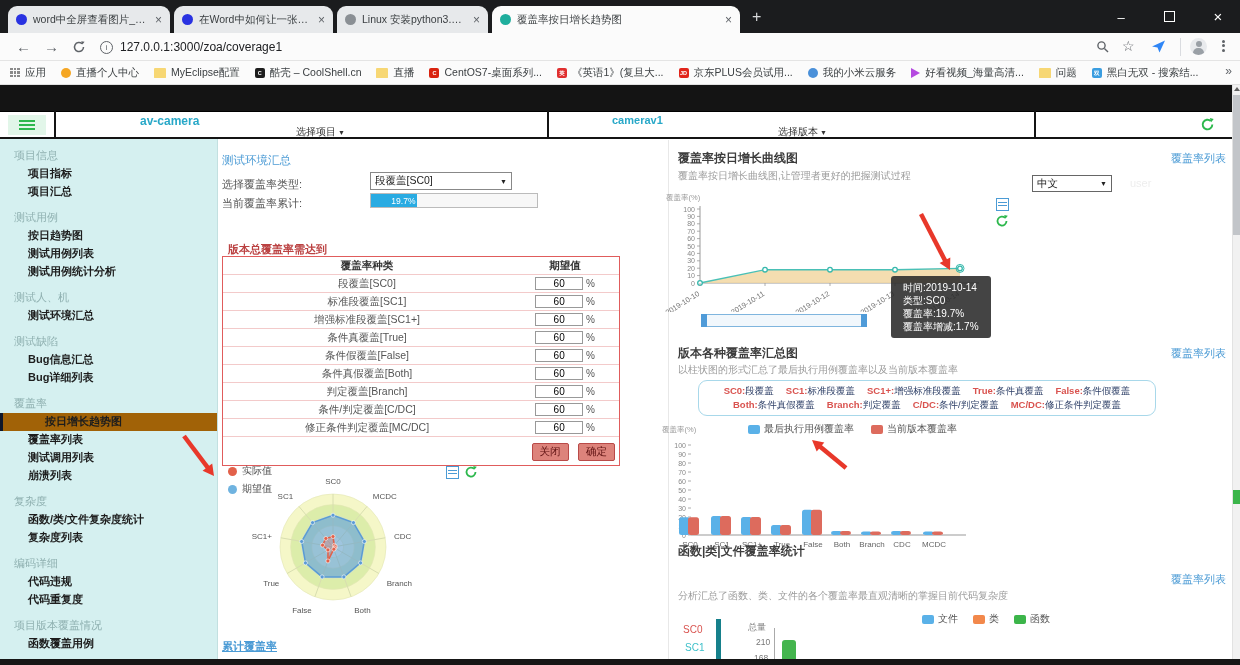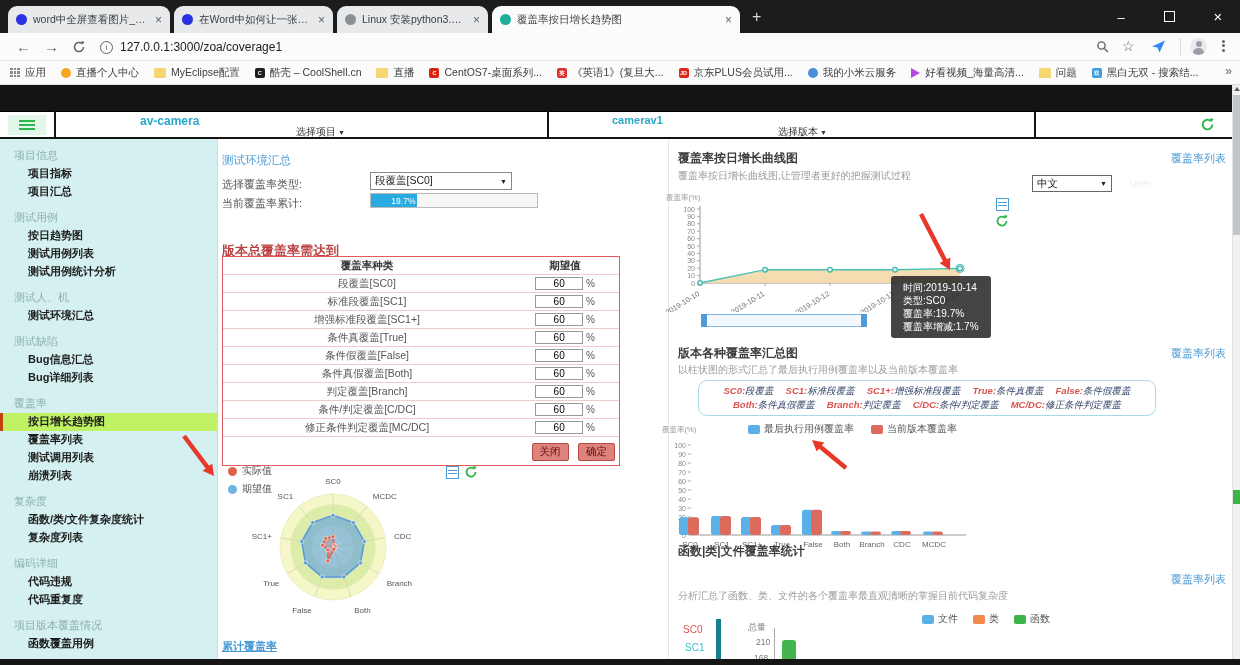--- a/index.html
+++ b/index.html
@@ -20,39 +20,39 @@
   #bookmarks{position:absolute;left:0;top:61px;width:1240px;height:24px;background:#fbfbfb;border-bottom:1px solid #e0e0e0;
     display:flex;align-items:center;gap:15px;padding-left:10px;box-sizing:border-box;overflow:hidden;}
   .bm{display:flex;align-items:center;gap:5px;font-size:10.5px;color:#3c4043;flex:0 0 auto;cursor:pointer;}
   
   #appbar{position:absolute;left:0;top:85px;width:1240px;height:26px;background:#141414;}
   #projectbar{position:absolute;left:0;top:111px;width:1240px;height:28px;background:#fff;border-top:1px solid #000;border-bottom:2px solid #141414;box-sizing:border-box;}
   .vline{position:absolute;top:111px;height:28px;width:2px;background:#141414;}
   #sidebar{position:absolute;left:0;top:139px;width:218px;height:520px;background:#d5f0f0;border-right:1px solid #c2e0e0;box-sizing:border-box;overflow:hidden;}
   .side-header{margin:10px 0 3px 14px;font-size:11px;color:#8fb0b0;line-height:13px;}
   .side-item{padding:2px 0 3px 28px;font-size:11px;font-weight:bold;color:#1d1d1d;line-height:13px;cursor:pointer;}
-  .side-item.sel{background:#bef264;border-left:3px solid #c2410c;padding-left:25px;}
+  .side-item.sel{background:#a16207;border-left:3px solid #0f172a;padding-left:42px;}
   .lnk{color:#4b9bd5;font-size:11px;cursor:pointer;}
   .sec-title{font-size:12px;font-weight:bold;color:#3d3d3d;}
   .sec-sub{font-size:10px;color:#9b9b9b;}
   
   #tgt-box{position:absolute;left:222px;top:256px;width:396px;border:1px solid #e05c5c;background:#fff;}
   #tgt-table{border-collapse:collapse;width:100%;font-size:10.5px;color:#555;}
   #tgt-table td{border-bottom:1px solid #f3caca;text-align:center;padding:1px 2px;height:15px;}
   #tgt-table tr.head td{font-weight:bold;color:#333;}
   #tgt-table td.c2{width:104px;}
   .exp{width:46px;height:11px;border:1px solid #999;font-size:10px;text-align:center;padding:0;font-family:inherit;}
   #tgt-btns{text-align:right;padding:4px 4px 4px 0;}
   .rbtn{display:inline-block;background:#dd837b;border:1px solid #b94a48;color:#5c0f0f;font-size:10.5px;
     padding:1px 7px;border-radius:2px;margin-left:5px;cursor:pointer;}
   .legrow{display:flex;align-items:center;gap:5px;font-size:10px;color:#555;margin-bottom:4px;}
   .legdot{width:9px;height:9px;border-radius:50%;}
   .legsq{width:12px;height:9px;display:inline-block;}
   #lgbox{position:absolute;left:698px;top:380px;width:456px;height:34px;border:1px solid #a8d8ea;border-radius:9px;
-    display:flex;flex-direction:column;justify-content:center;gap:1px;font-style:italic;}
+    display:flex;flex-direction:column;justify-content:center;gap:1px;}
   .lgline{display:flex;justify-content:center;gap:12px;font-size:9.5px;}
   .lgk{color:#d9534f;font-weight:bold;}
   .lgv{color:#2c3e66;}
   .hleg{display:flex;align-items:center;gap:5px;font-size:10px;color:#555;}
   #scrollbar{position:absolute;right:0;top:85px;width:8px;height:580px;background:#f1f1f1;border-left:1px solid #e2e2e2;box-sizing:border-box;}
   .tipline{line-height:13px;}
 </style>
 </head>
 <body>
 
@@ -244,21 +244,21 @@
   <span class="abs" style="left:370px;top:172px;width:132px;height:16px;border:1px solid #888;background:#fff;font-size:10.5px;color:#222;display:inline-flex;align-items:center;justify-content:space-between;padding:0 4px;box-sizing:content-box;">
     <span>段覆盖[SC0]</span>
     <span style="font-size:7px;">▼</span>
   </span>
   <span class="abs" style="left:222px;top:196px;font-size:11px;color:#555;">当前覆盖率累计:</span>
   <span class="abs" style="left:370px;top:193px;width:166px;height:13px;background:#f7f7f7;border:1px solid #bbb;">
     <span id="progfill" style="position: absolute; left: 0px; top: 0px; height: 13px; background: rgb(41, 171, 226); display: inline-flex; align-items: center; justify-content: flex-end; width: 28%;">
       <span style="color:#fff;font-size:8.5px;padding-right:2px;">19.7%</span>
     </span>
   </span>
-  <span class="abs" style="left:222px;top:242px;font-size:13px;color:#bb4242;font-weight:bold;">版本总覆盖率需达到</span>
+  <span class="abs" style="left:228px;top:242px;font-size:11px;color:#bb4242;font-weight:bold;">版本总覆盖率需达到</span>
 
   <div id="tgt-box">
     <table id="tgt-table">
       <tbody id="tgt-body">
         <tr class="head">
           <td>覆盖率种类</td>
           <td class="c2">期望值</td>
         </tr>
       <tr>
             <td>段覆盖[SC0]</td>

